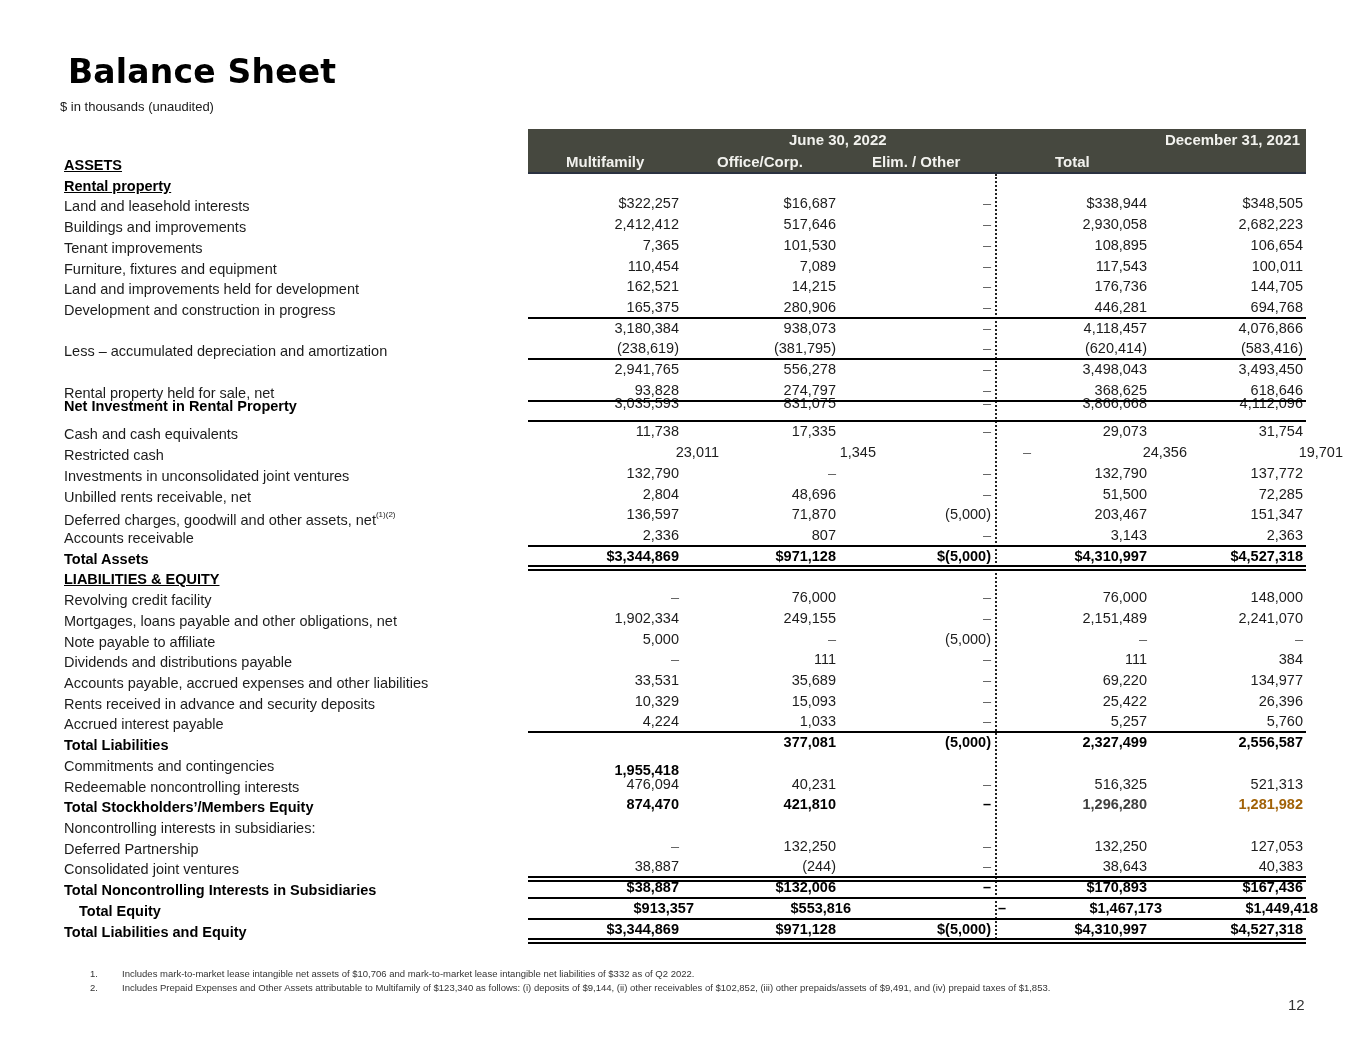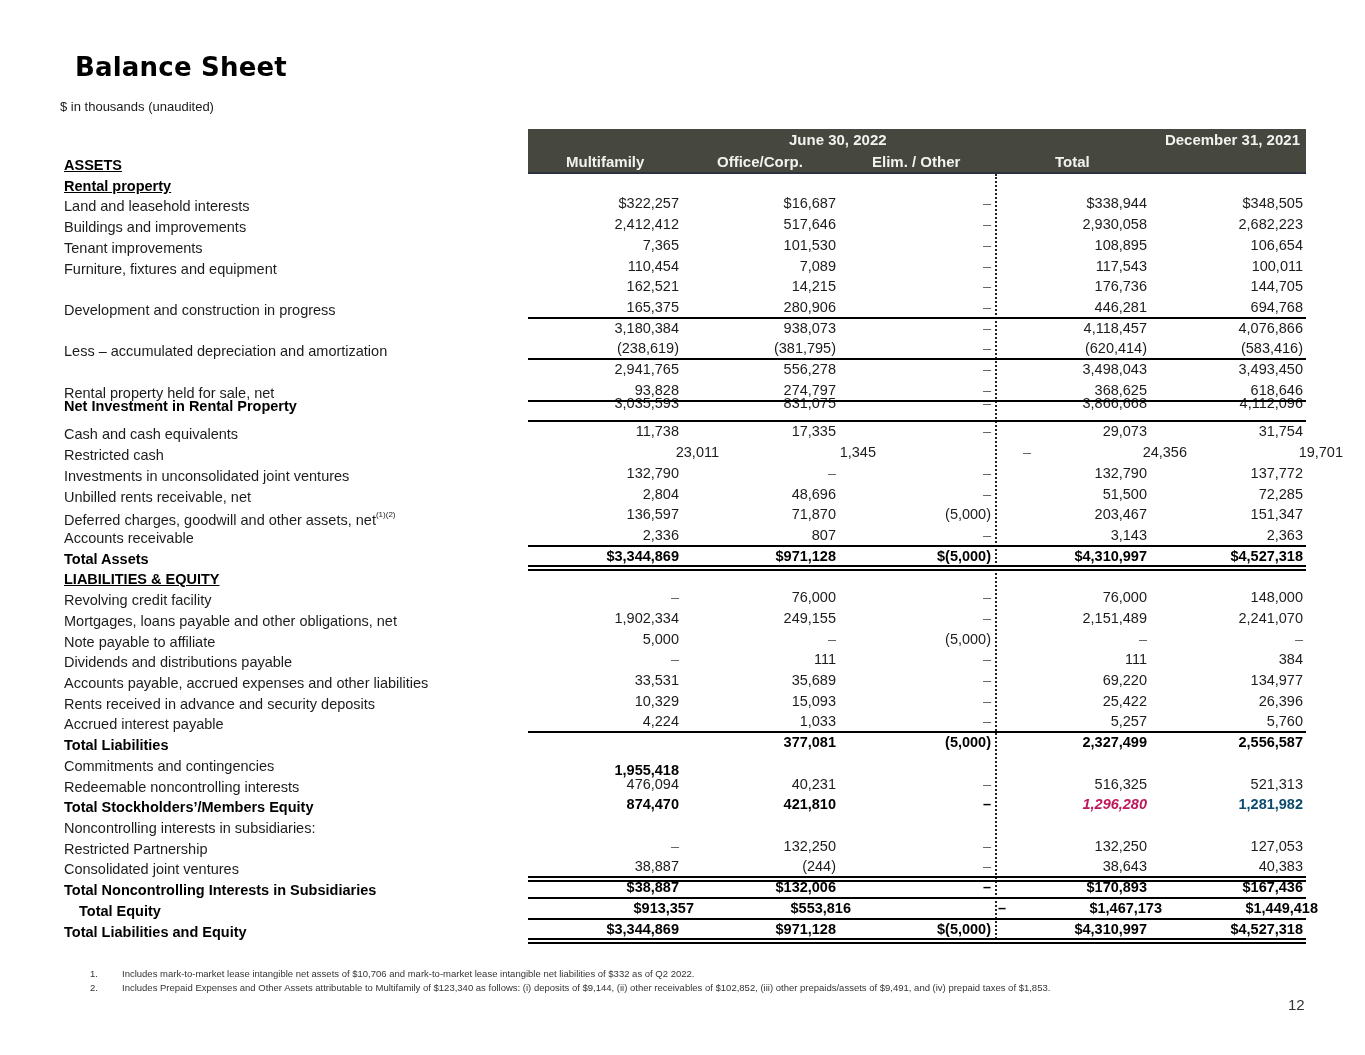--- a/index.html
+++ b/index.html
@@ -1,17 +1,17 @@
 <!DOCTYPE html>
 <html><head>
 <meta charset="utf-8">
 <style>
   html, body { margin: 0; padding: 0; background: #ffffff; }
   body { width: 1365px; height: 1055px; position: relative; overflow: hidden; font-family: "Liberation Sans", sans-serif; color: #1a1a1a; }
-  .title { position: absolute; left: 75px; top: 52px; font-family: "DejaVu Sans", sans-serif; font-weight: bold; font-size: 26px; color: #000; margin: 0; letter-spacing: 0.2px; text-align: right; }
+  .title { position: absolute; left: 68px; top: 52px; font-family: "DejaVu Sans", sans-serif; font-weight: bold; font-size: 33px; color: #000; margin: 0; letter-spacing: 0.2px; text-align: right; }
   .subtitle { position: absolute; left: 60px; top: 99px; font-size: 13px; color: #1a1a1a; }
 
   .hdr-band { position: absolute; left: 528px; top: 129px; width: 778px; height: 44px; background: #46483f; }
   .hdr-band .t { position: absolute; color: #f2f2ee; font-size: 15px; font-weight: bold; white-space: nowrap; }
   .hdr-underline { position: absolute; left: 528px; top: 172px; width: 778px; height: 2px; background: #2a3140; }
 
   .rows { position: absolute; left: 0; top: 174px; width: 1365px; }
   .row { position: absolute; left: 0; width: 1365px; height: 20.7px; }
   .lbl { position: absolute; left: 64px; font-size: 14.5px; color: #1c1c1c; white-space: nowrap; line-height: 20px; top: 0; }
   .lbl.bold { font-weight: bold; color: #000; }
@@ -89,20 +89,21 @@
     </div>
     <div class="row" style="top: 84.6px;">
       <span class="lbl">Furniture, fixtures and equipment</span>
       <span class="v c0">110,454</span>
       <span class="v c1">7,089</span>
       <span class="v c2 dash" style="right: 374px;">–</span>
       <span class="v c3">117,543</span>
       <span class="v c4">100,011</span>
     </div>
     <div class="row" style="top: 105.32px;">
+      <span class="lbl">Land and improvements held for development</span>
       <span class="v c0">162,521</span>
       <span class="v c1">14,215</span>
       <span class="v c2 dash" style="right: 374px;">–</span>
       <span class="v c3">176,736</span>
       <span class="v c4">144,705</span>
     </div>
     <div class="row" style="top: 126.04px;">
       <span class="lbl">Development and construction in progress</span>
       <span class="v c0">165,375</span>
       <span class="v c1">280,906</span>
@@ -289,28 +290,28 @@
       <span class="v c1">40,231</span>
       <span class="v c2 dash" style="right: 374px;">–</span>
       <span class="v c3">516,325</span>
       <span class="v c4">521,313</span>
     </div>
     <div class="row bold" style="top: 623.32px;">
       <span class="lbl bold">Total Stockholders’/Members Equity</span>
       <span class="v c0" style="font-weight: bold; color: rgb(0, 0, 0);">874,470</span>
       <span class="v c1" style="font-weight: bold; color: rgb(0, 0, 0);">421,810</span>
       <span class="v c2 dash" style="font-weight: bold; color: rgb(0, 0, 0); right: 374px;">–</span>
-      <span class="v c3" style="font-weight: bold; color: #be185d; font-style: italic;">1,296,280</span>
-      <span class="v c4" style="font-weight: bold; color: #0c4a6e;">1,281,982</span>
+      <span class="v c3" style="font-weight: bold; color: #404040;">1,296,280</span>
+      <span class="v c4" style="font-weight: bold; color: #a16207;">1,281,982</span>
     </div>
     <div class="row" style="top: 644.04px;">
       <span class="lbl">Noncontrolling interests in subsidiaries:</span>
     </div>
     <div class="row" style="top: 664.76px;">
-      <span class="lbl">Restricted Partnership</span>
+      <span class="lbl">Deferred Partnership</span>
       <span class="v c0 dash">–</span>
       <span class="v c1">132,250</span>
       <span class="v c2 dash" style="right: 374px;">–</span>
       <span class="v c3">132,250</span>
       <span class="v c4">127,053</span>
     </div>
     <div class="row" style="top: 685.48px;">
       <span class="lbl">Consolidated joint ventures</span>
       <span class="v c0">38,887</span>
       <span class="v c1">(244)</span>

